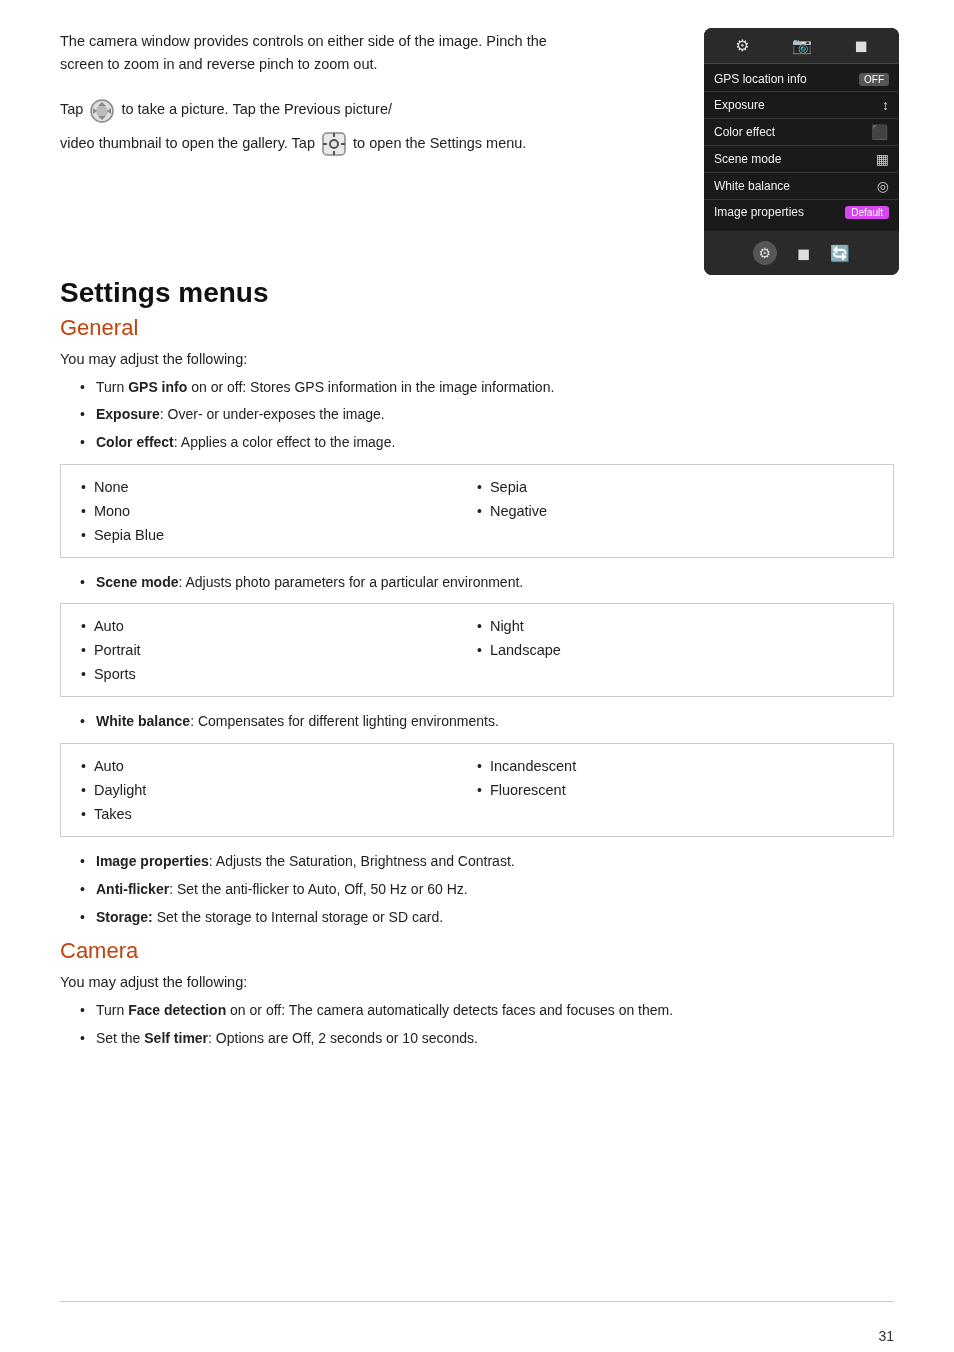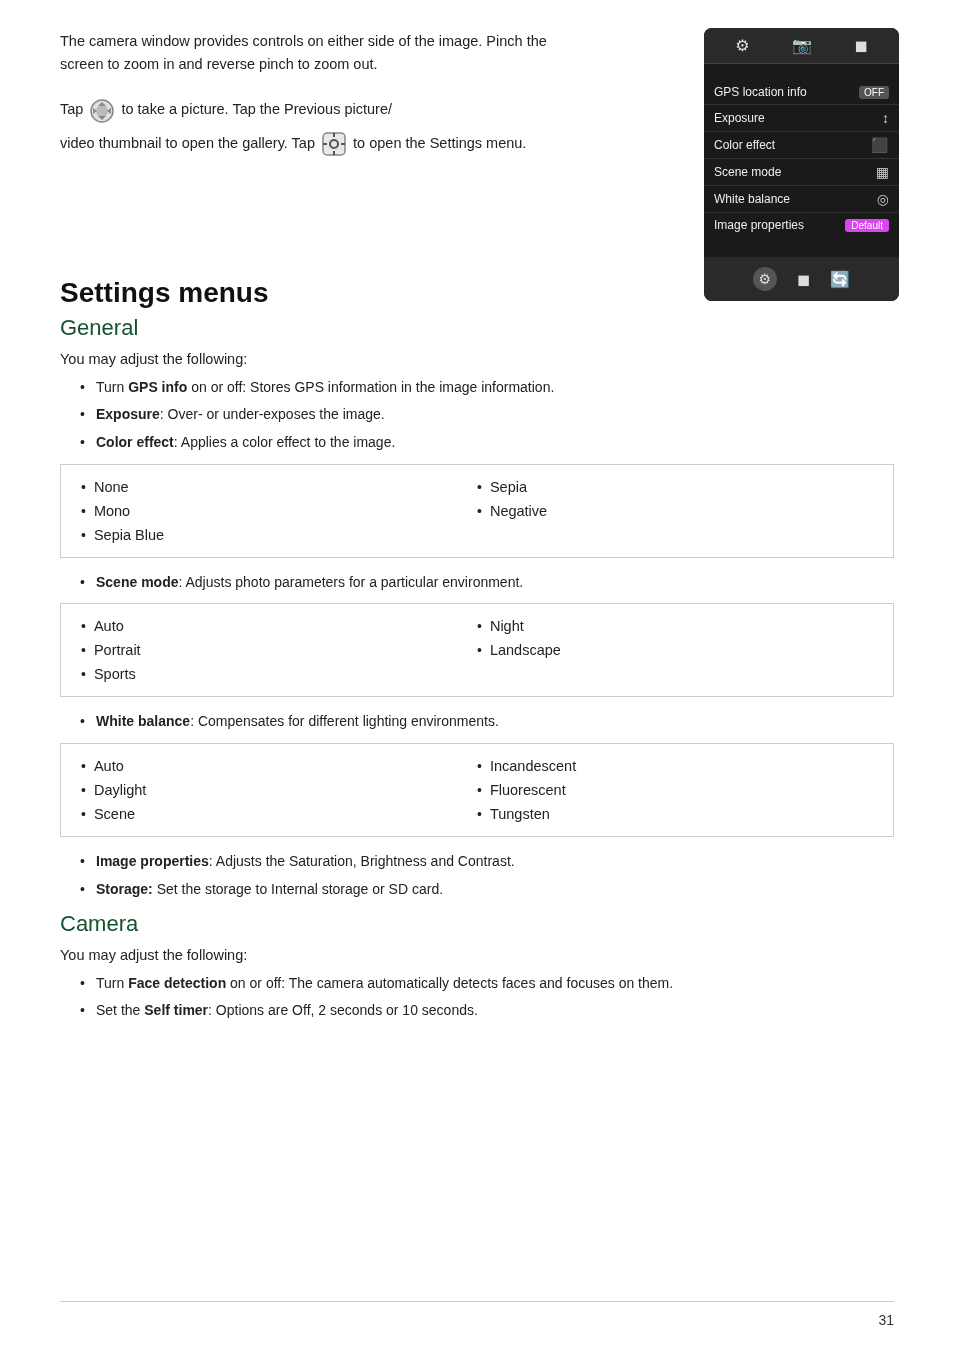--- a/index.html
+++ b/index.html
@@ -49,21 +49,21 @@
       align-items: center;
       justify-content: space-around;
       padding: 8px 10px;
       border-bottom: 1px solid #444;
     }
     .cam-top-icon {
       font-size: 16px;
       color: #ddd;
     }
     .camera-panel-rows {
-      padding: 16px 0;
+      padding: 3px 0;
     }
     .cam-row {
       display: flex;
       align-items: center;
       justify-content: space-between;
       padding: 5px 10px;
       border-bottom: 1px solid #333;
       font-size: 12px;
     }
     .cam-row:last-child { border-bottom: none; }
@@ -107,21 +107,21 @@
       font-weight: 700;
       margin-top: 120px;
       margin-bottom: 6px;
       color: #111;
     }
     h3.sub-title {
       font-size: 22px;
       font-weight: 400;
       margin-bottom: 10px;
       margin-top: 4px;
-      color: #14532d;
+      color: #c2410c;
     }
     .may-adjust {
       font-size: 14.5px;
       margin-bottom: 10px;
     }
     ul.main-list {
       list-style: none;
       padding-left: 20px;
       margin-bottom: 10px;
     }
@@ -155,21 +155,21 @@
       align-items: center;
       gap: 8px;
     }
     .option-item::before {
       content: '•';
       font-size: 14px;
     }
     .bold { font-weight: bold; }
     .page-number {
       position: absolute;
-      bottom: 24px;
+      bottom: 8px;
       right: 60px;
       font-size: 14px;
       color: #333;
     }
     .bottom-line {
       position: absolute;
       bottom: 50px;
       left: 60px;
       right: 60px;
       border-top: 1px solid #ccc;
@@ -291,27 +291,27 @@
 <ul class="main-list">
   <li><span class="bold">White balance</span><span>: Compensates for different lighting environments.</span></li>
 </ul>
 
 <div class="option-box">
   <div class="option-grid">
     <div class="option-item">Auto</div>
     <div class="option-item">Incandescent</div>
     <div class="option-item">Daylight</div>
     <div class="option-item">Fluorescent</div>
-    <div class="option-item">Scene</div>
-    <div class="option-item">Tungsten</div>
+    <div class="option-item">Takes</div>
   </div>
 </div>
 
 <ul class="main-list">
   <li><span class="bold">Image properties</span><span>: Adjusts the Saturation, Brightness and Contrast.</span></li>
+  <li><span class="bold">Anti-flicker</span><span>: Set the anti-flicker to Auto, Off, 50 Hz or 60 Hz.</span></li>
   <li><span class="bold">Storage:</span><span> Set the storage to Internal storage or SD card.</span></li>
 </ul>
 
 <h3 class="sub-title">Camera</h3>
 <p class="may-adjust">You may adjust the following:</p>
 
 <ul class="main-list">
   <li><span>Turn </span><span class="bold">Face detection</span><span> on or off: The camera automatically detects faces and focuses on them.</span></li>
   <li><span>Set the </span><span class="bold">Self timer</span><span>: Options are Off, 2 seconds or 10 seconds.</span></li>
 </ul>

